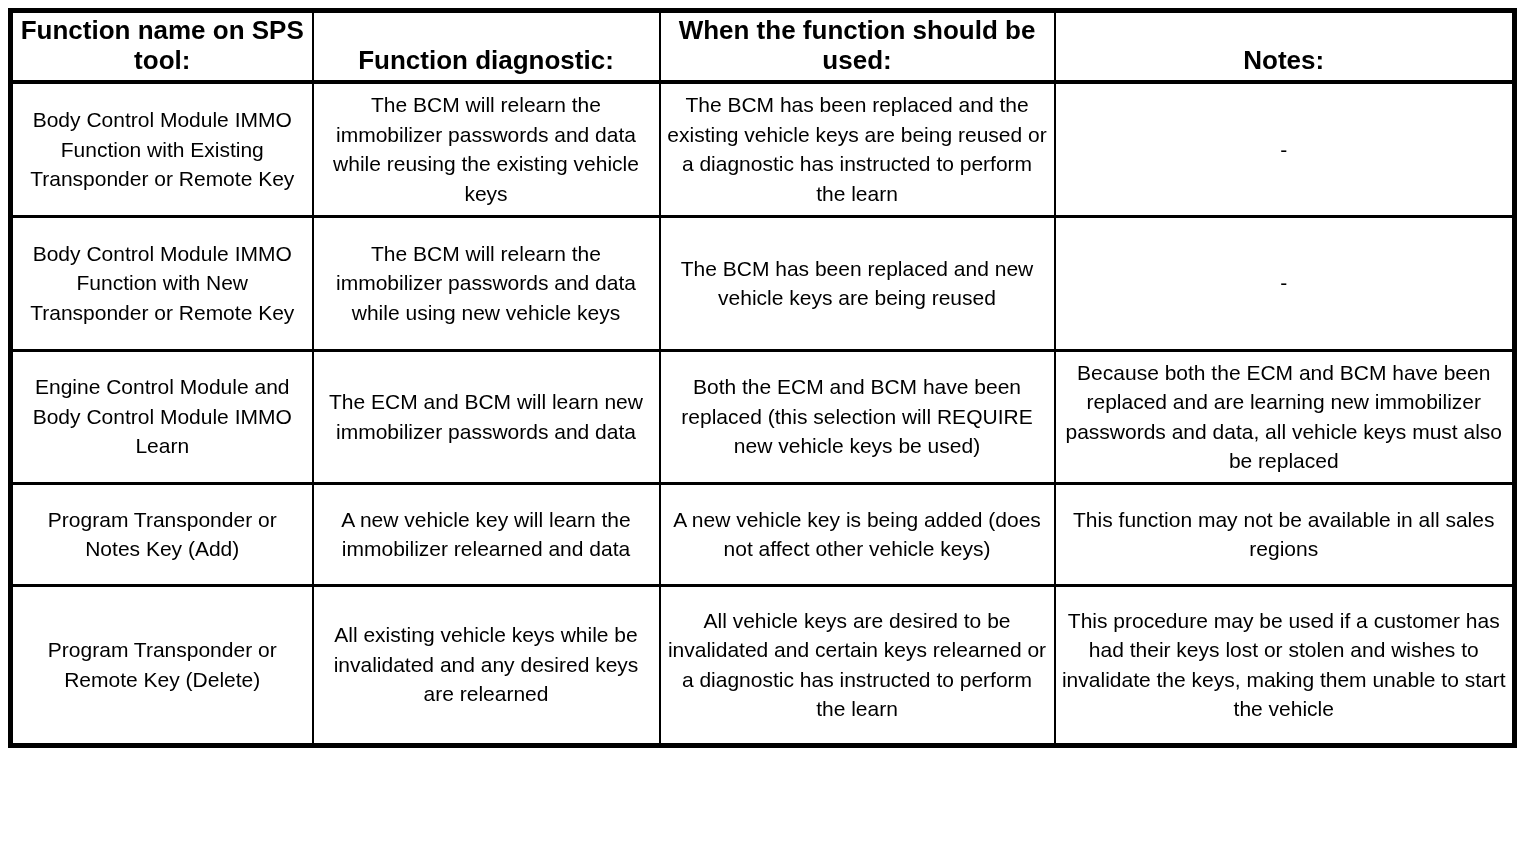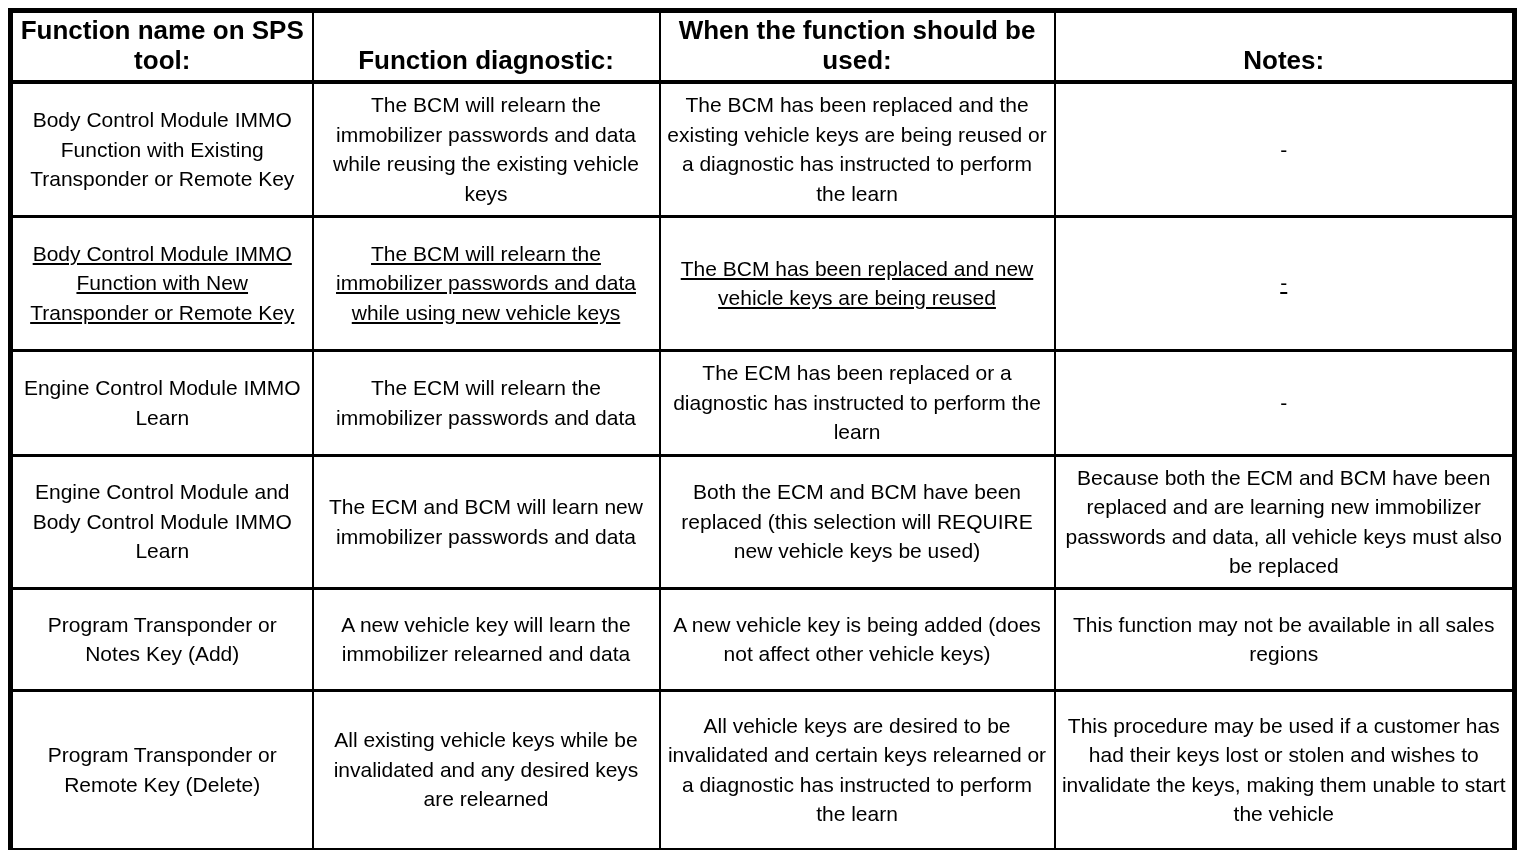--- a/index.html
+++ b/index.html
@@ -42,21 +42,21 @@
   }
   .sps-table td {
     border-top: 3px solid #000000;
     vertical-align: middle;
     font-weight: normal;
     font-size: 21px;
     line-height: 29.5px;
   }
   tr.hdr  { height: 66px;  }
   tr.r0   { height: 134px; }
-  tr.r1   { height: 134px; text-decoration: underline; }
+  tr.r1   { height: 134px; }
   tr.r2   { height: 105px; }
   tr.r3   { height: 133px; }
   tr.r4   { height: 102px; }
   tr.r5   { height: 160px; }
   col.c0 { width: 302px; }
   col.c1 { width: 347px; }
   col.c2 { width: 395px; }
   col.c3 { width: 460px; }
 </style>
 </head>
@@ -83,26 +83,20 @@
       <td>The BCM will relearn the immobilizer passwords and data while reusing the existing vehicle keys</td>
       <td>The BCM has been replaced and the existing vehicle keys are being reused or a diagnostic has instructed to perform the learn</td>
       <td>-</td>
     </tr>
     <tr class="r1">
       <td>Body Control Module IMMO Function with New Transponder or Remote Key</td>
       <td>The BCM will relearn the immobilizer passwords and data while using new vehicle keys</td>
       <td>The BCM has been replaced and new vehicle keys are being reused</td>
       <td>-</td>
     </tr>
-    <tr class="r2">
-      <td>Engine Control Module IMMO Learn</td>
-      <td>The ECM will relearn the immobilizer passwords and data</td>
-      <td>The ECM has been replaced or a diagnostic has instructed to perform the learn</td>
-      <td>-</td>
-    </tr>
     <tr class="r3">
       <td>Engine Control Module and Body Control Module IMMO Learn</td>
       <td>The ECM and BCM will learn new immobilizer passwords and data</td>
       <td>Both the ECM and BCM have been replaced (this selection will REQUIRE new vehicle keys be used)</td>
       <td>Because both the ECM and BCM have been replaced and are learning new immobilizer passwords and data, all vehicle keys must also be replaced</td>
     </tr>
     <tr class="r4">
       <td>Program Transponder or Notes Key (Add)</td>
       <td>A new vehicle key will learn the immobilizer relearned and data</td>
       <td>A new vehicle key is being added (does not affect other vehicle keys)</td>

